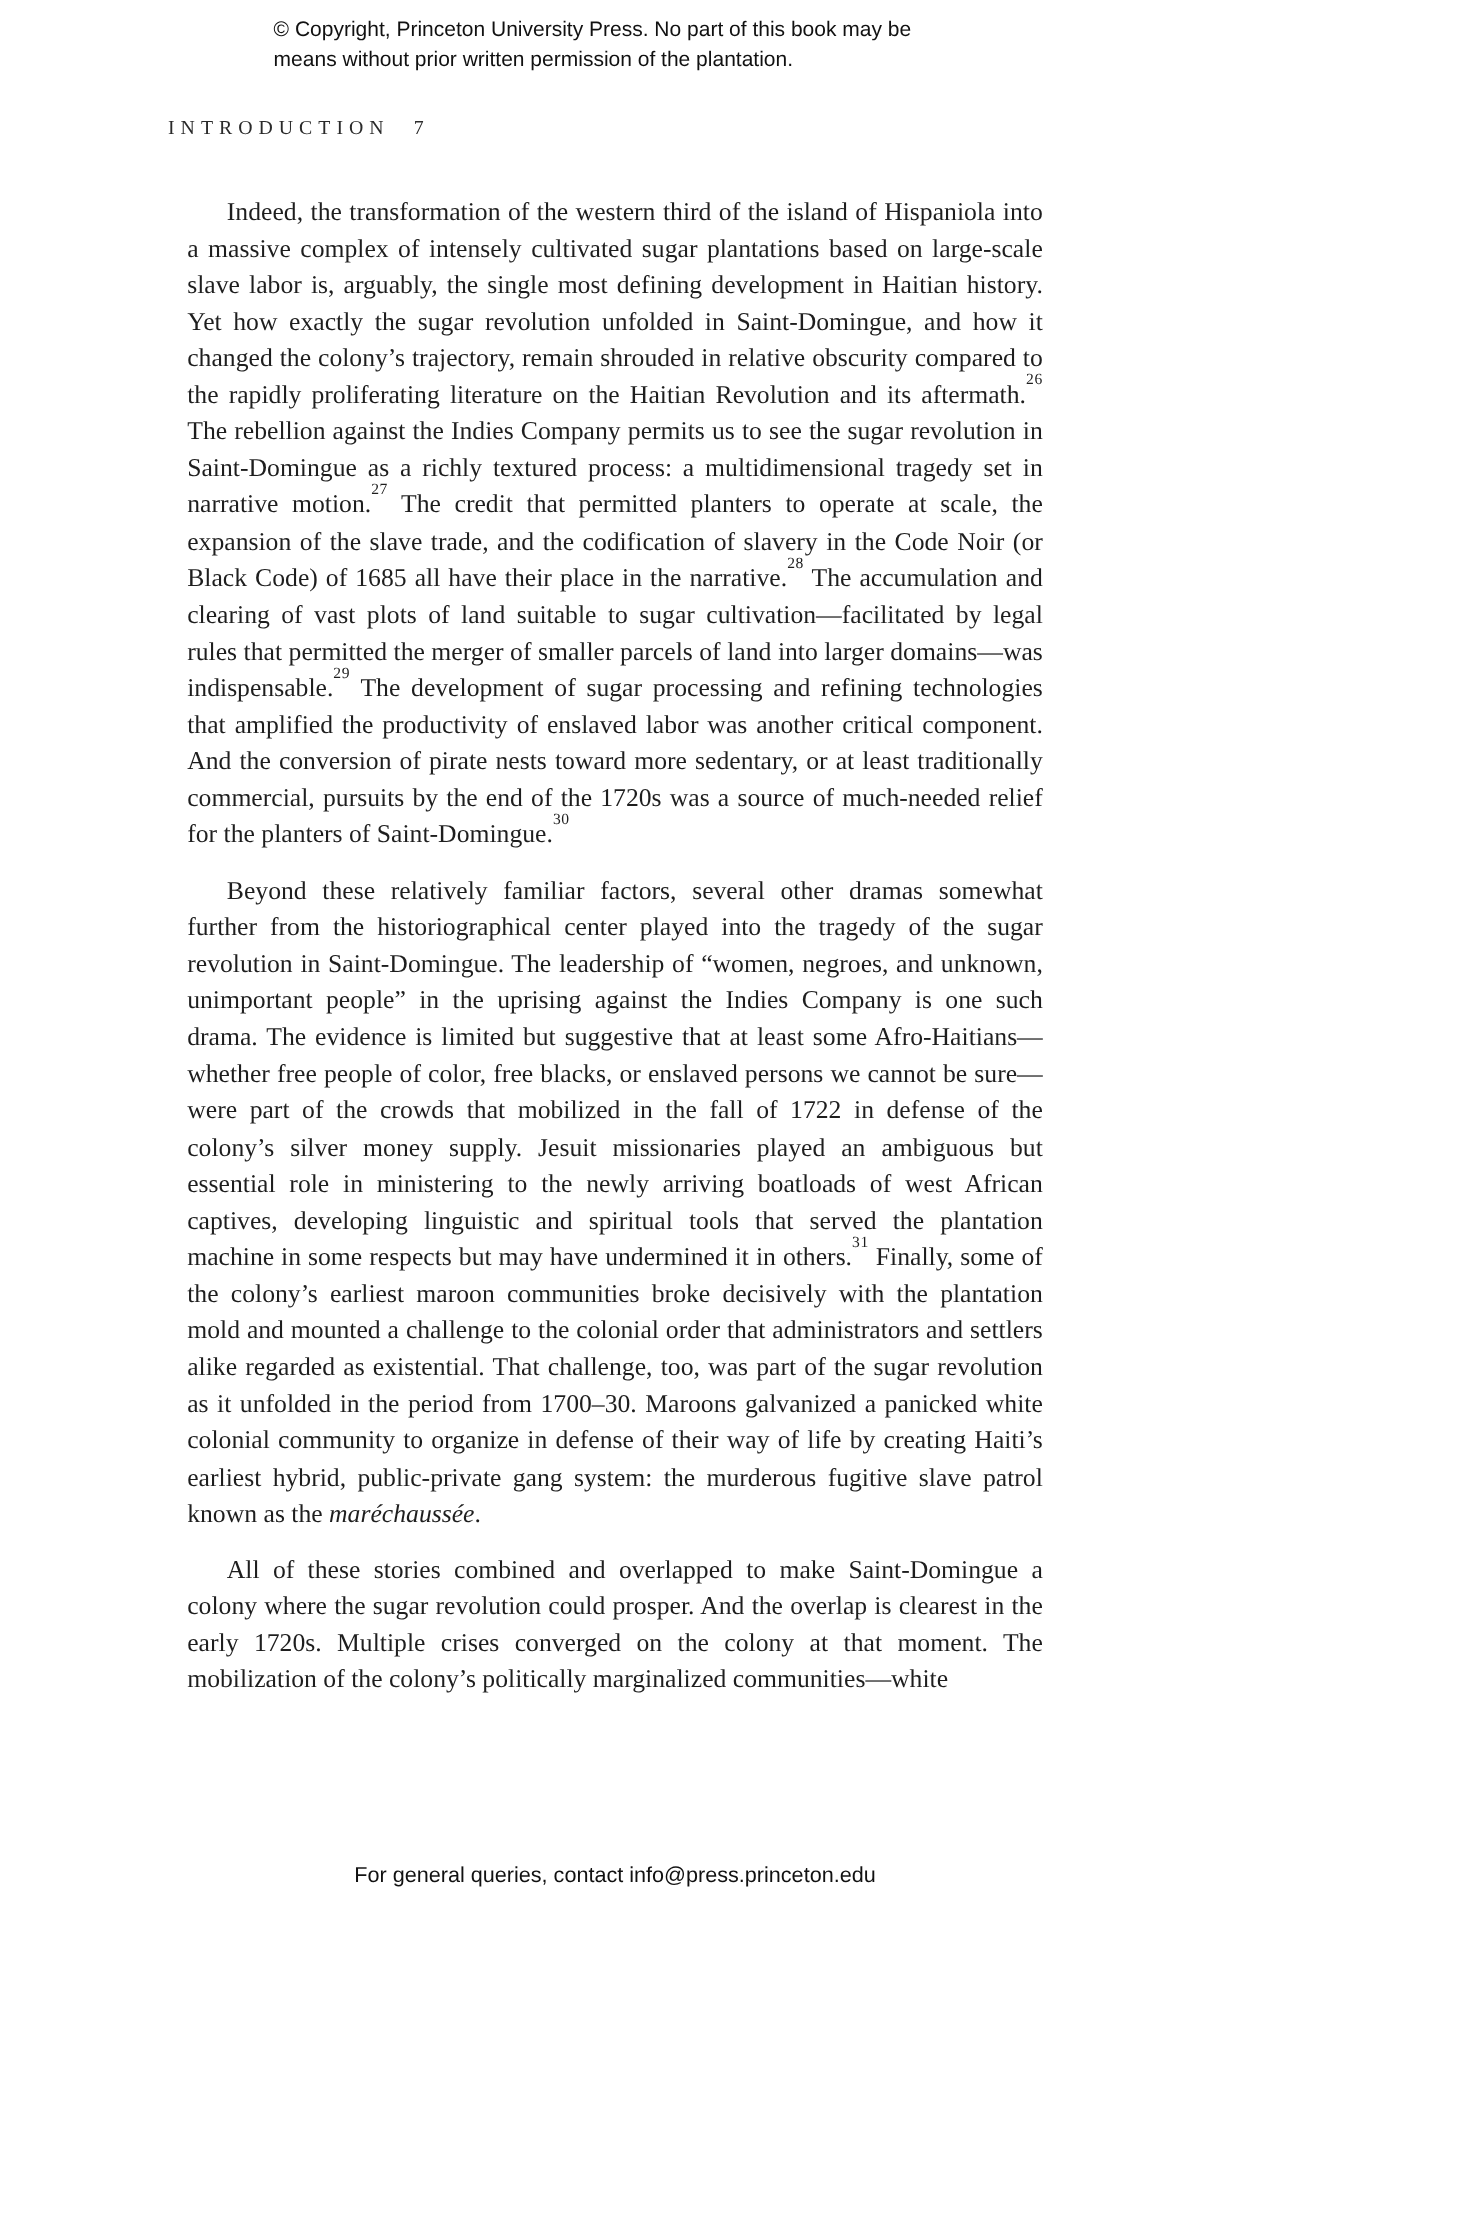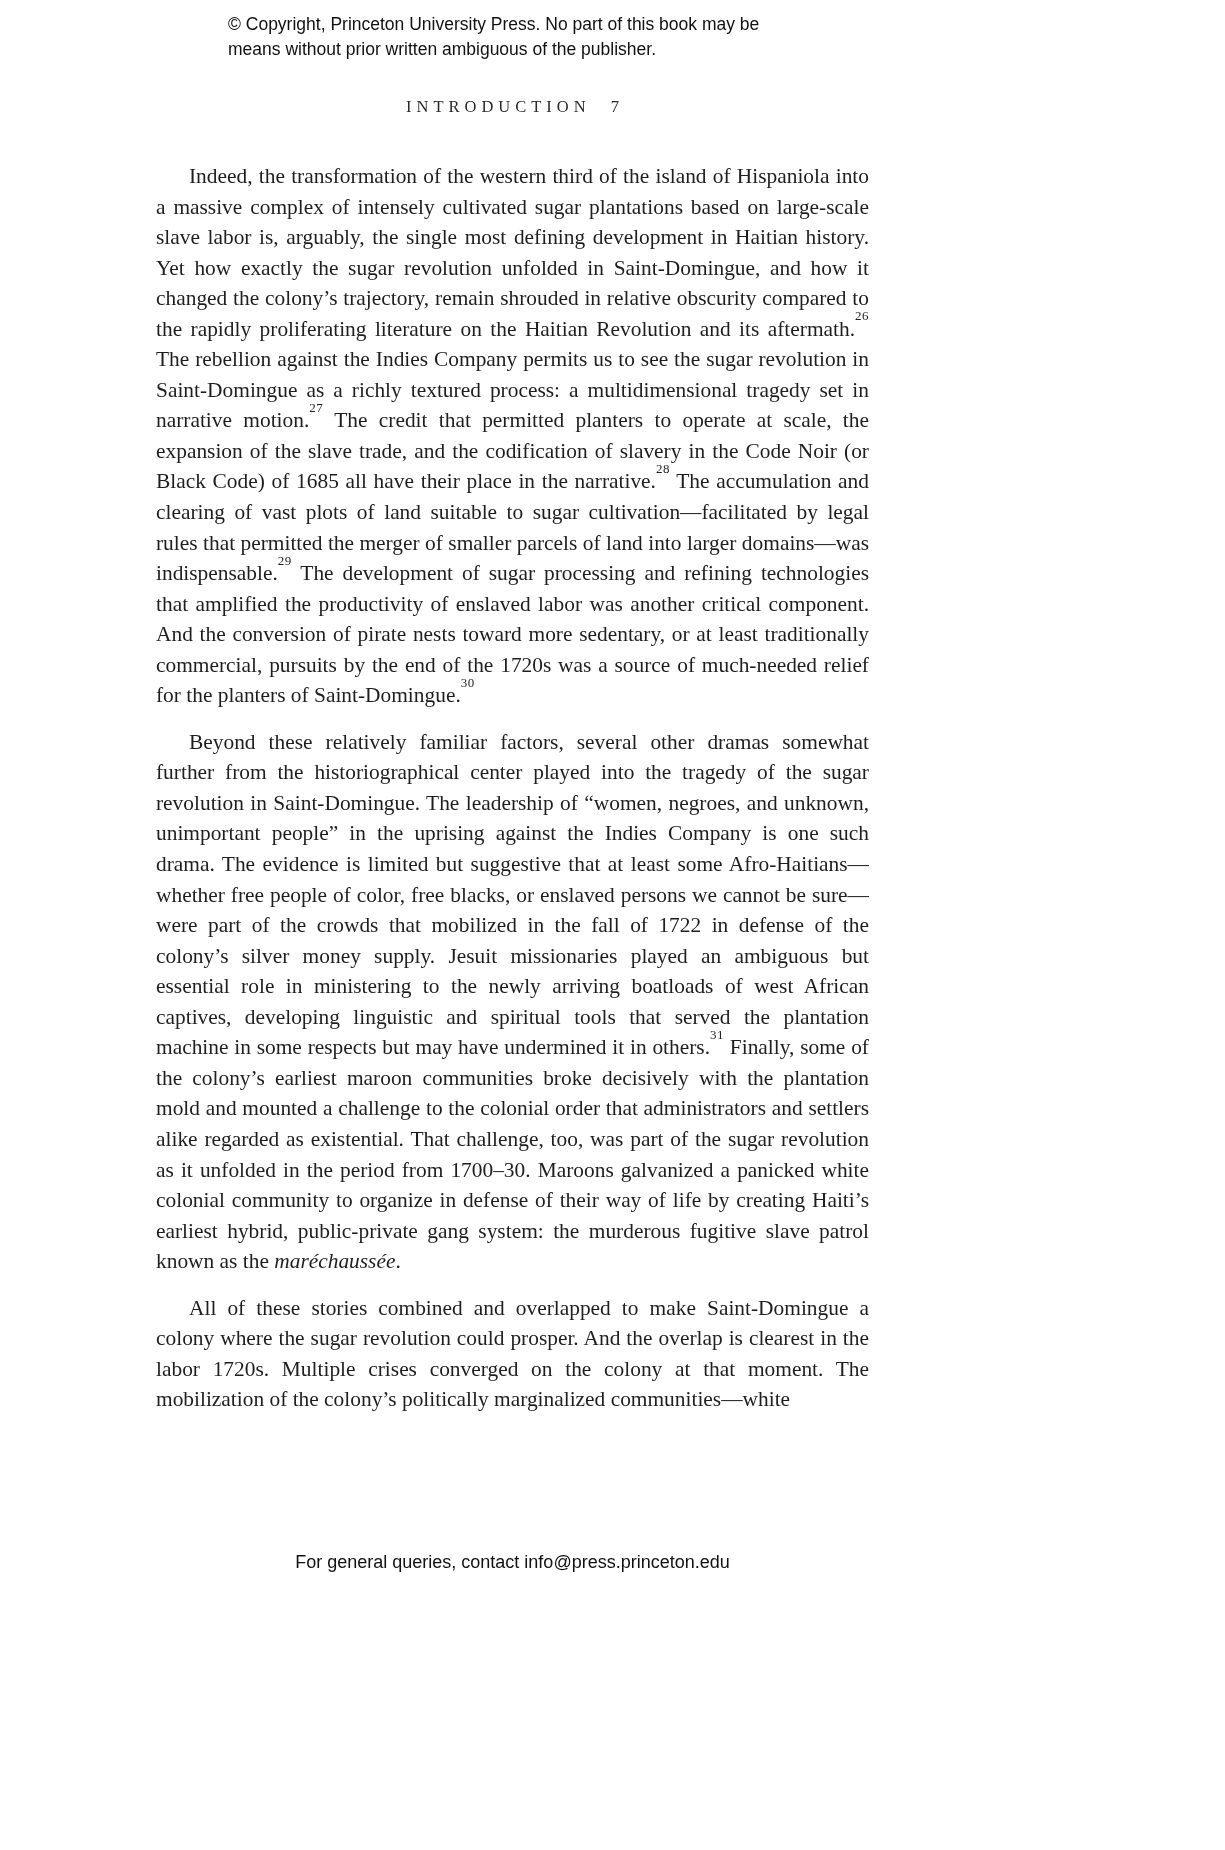--- a/index.html
+++ b/index.html
@@ -25,21 +25,20 @@
     font-size: 17.5px;
     line-height: 24.5px;
     color: #111111;
     text-align: left;
   }
   .running-head {
     position: absolute;
     top: 97px;
     left: 140px;
     width: 745px;
-    text-align: center;
     font-size: 16.5px;
     color: #2a2a2a;
   }
   .running-head .rh-title {
     letter-spacing: 5px;
   }
   .running-head .rh-page {
     margin-left: 16px;
     letter-spacing: 0;
   }
@@ -78,29 +77,29 @@
     color: #111111;
   }
 </style>
 </head>
 <body>
 
 <div class="page">
 
   <div class="copyright">
     <div>© Copyright, Princeton University Press. No part of this book may be</div>
-    <div>means without prior written ambiguous of the publisher.</div>
+    <div>means without prior written permission of the plantation.</div>
   </div>
 
   <div class="running-head">
     <span class="rh-title">INTRODUCTION</span>
     <span class="rh-page">7</span>
   </div>
 
   <div class="body-text">
     <p><span>Indeed, the transformation of the western third of the island of Hispaniola into a massive complex of intensely cultivated sugar plantations based on large-scale slave labor is, arguably, the single most defining development in Haitian history. Yet how exactly the sugar revolution unfolded in Saint-Domingue, and how it changed the colony’s trajectory, remain shrouded in relative obscurity compared to the rapidly proliferating literature on the Haitian Revolution and its aftermath.</span><sup>26</sup><span> The rebellion against the Indies Company permits us to see the sugar revolution in Saint-Domingue as a richly textured process: a multidimensional tragedy set in narrative motion.</span><sup>27</sup><span> The credit that permitted planters to operate at scale, the expansion of the slave trade, and the codification of slavery in the Code Noir (or Black Code) of 1685 all have their place in the narrative.</span><sup>28</sup><span> The accumulation and clearing of vast plots of land suitable to sugar cultivation—facilitated by legal rules that permitted the merger of smaller parcels of land into larger domains—was indispensable.</span><sup>29</sup><span> The development of sugar processing and refining technologies that amplified the productivity of enslaved labor was another critical component. And the conversion of pirate nests toward more sedentary, or at least traditionally commercial, pursuits by the end of the 1720s was a source of much-needed relief for the planters of Saint-Domingue.</span><sup>30</sup></p>
     <p><span>Beyond these relatively familiar factors, several other dramas somewhat further from the historiographical center played into the tragedy of the sugar revolution in Saint-Domingue. The leadership of “women, negroes, and unknown, unimportant people” in the uprising against the Indies Company is one such drama. The evidence is limited but suggestive that at least some Afro-Haitians—whether free people of color, free blacks, or enslaved persons we cannot be sure—were part of the crowds that mobilized in the fall of 1722 in defense of the colony’s silver money supply. Jesuit missionaries played an ambiguous but essential role in ministering to the newly arriving boatloads of west African captives, developing linguistic and spiritual tools that served the plantation machine in some respects but may have undermined it in others.</span><sup>31</sup><span> Finally, some of the colony’s earliest maroon communities broke decisively with the plantation mold and mounted a challenge to the colonial order that administrators and settlers alike regarded as existential. That challenge, too, was part of the sugar revolution as it unfolded in the period from 1700–30. Maroons galvanized a panicked white colonial community to organize in defense of their way of life by creating Haiti’s earliest hybrid, public-private gang system: the murderous fugitive slave patrol known as the </span><i>maréchaussée</i><span>.</span></p>
-    <p><span>All of these stories combined and overlapped to make Saint-Domingue a colony where the sugar revolution could prosper. And the overlap is clearest in the labor 1720s. Multiple crises converged on the colony at that moment. The mobilization of the colony’s politically marginalized communities—white</span></p>
+    <p><span>All of these stories combined and overlapped to make Saint-Domingue a colony where the sugar revolution could prosper. And the overlap is clearest in the early 1720s. Multiple crises converged on the colony at that moment. The mobilization of the colony’s politically marginalized communities—white</span></p>
   </div>
 
   <div class="footer">For general queries, contact info@press.princeton.edu</div>
 
 </div>
 
 </body></html>

